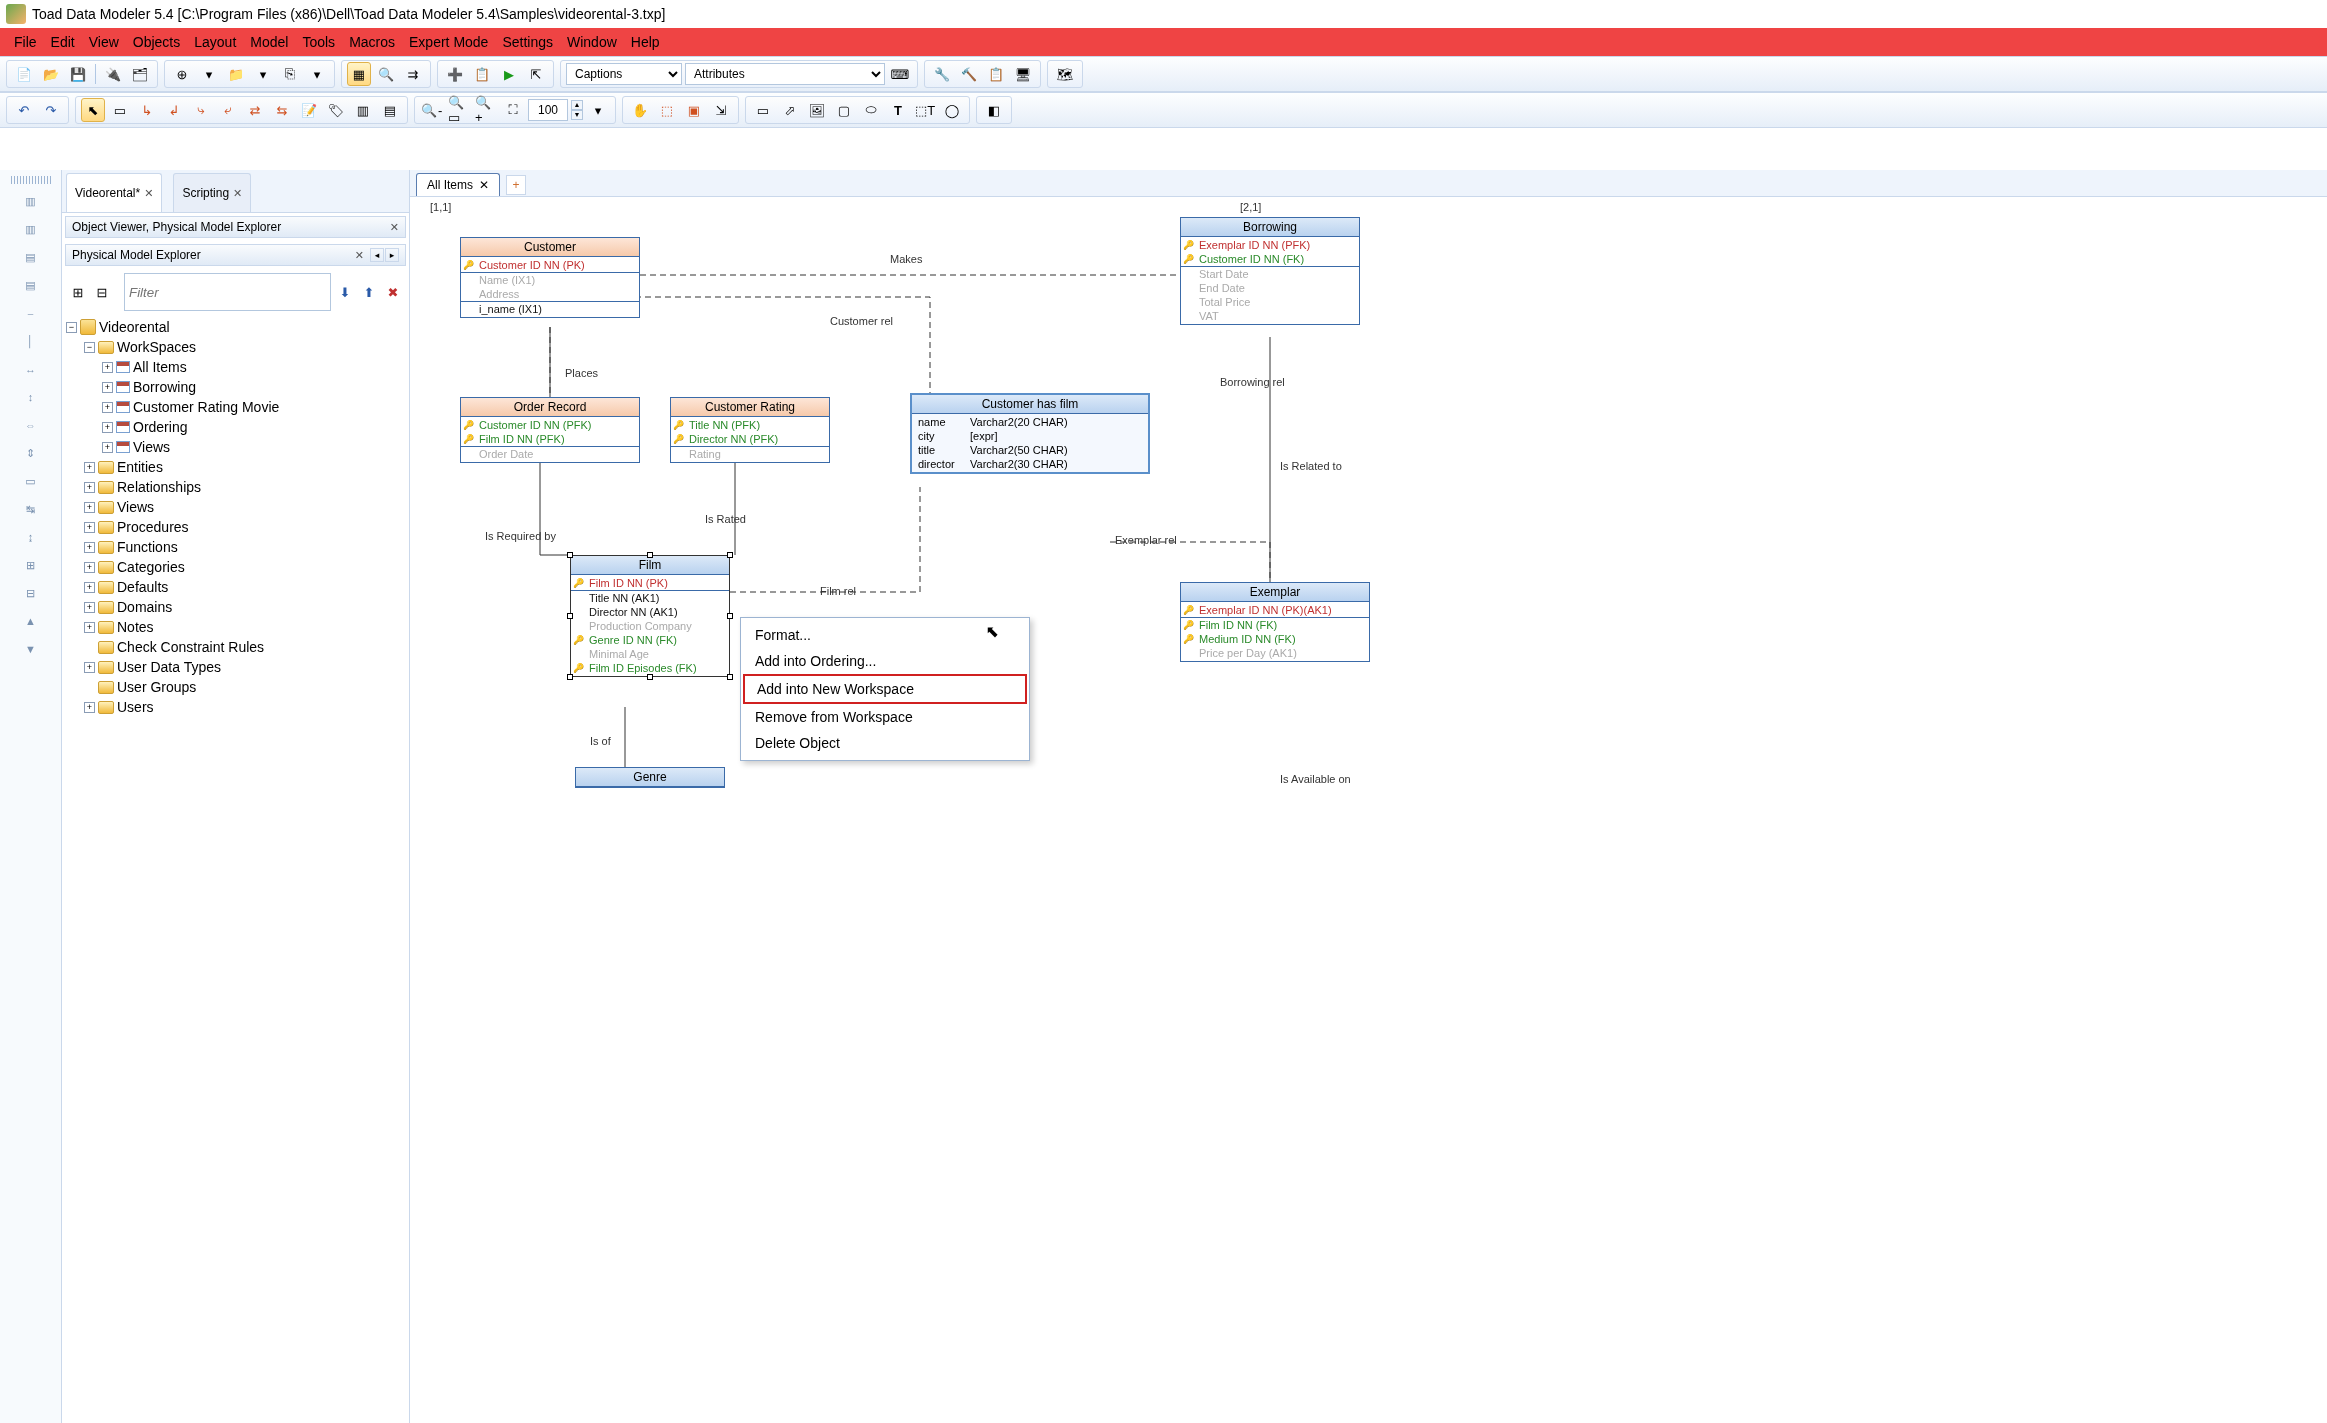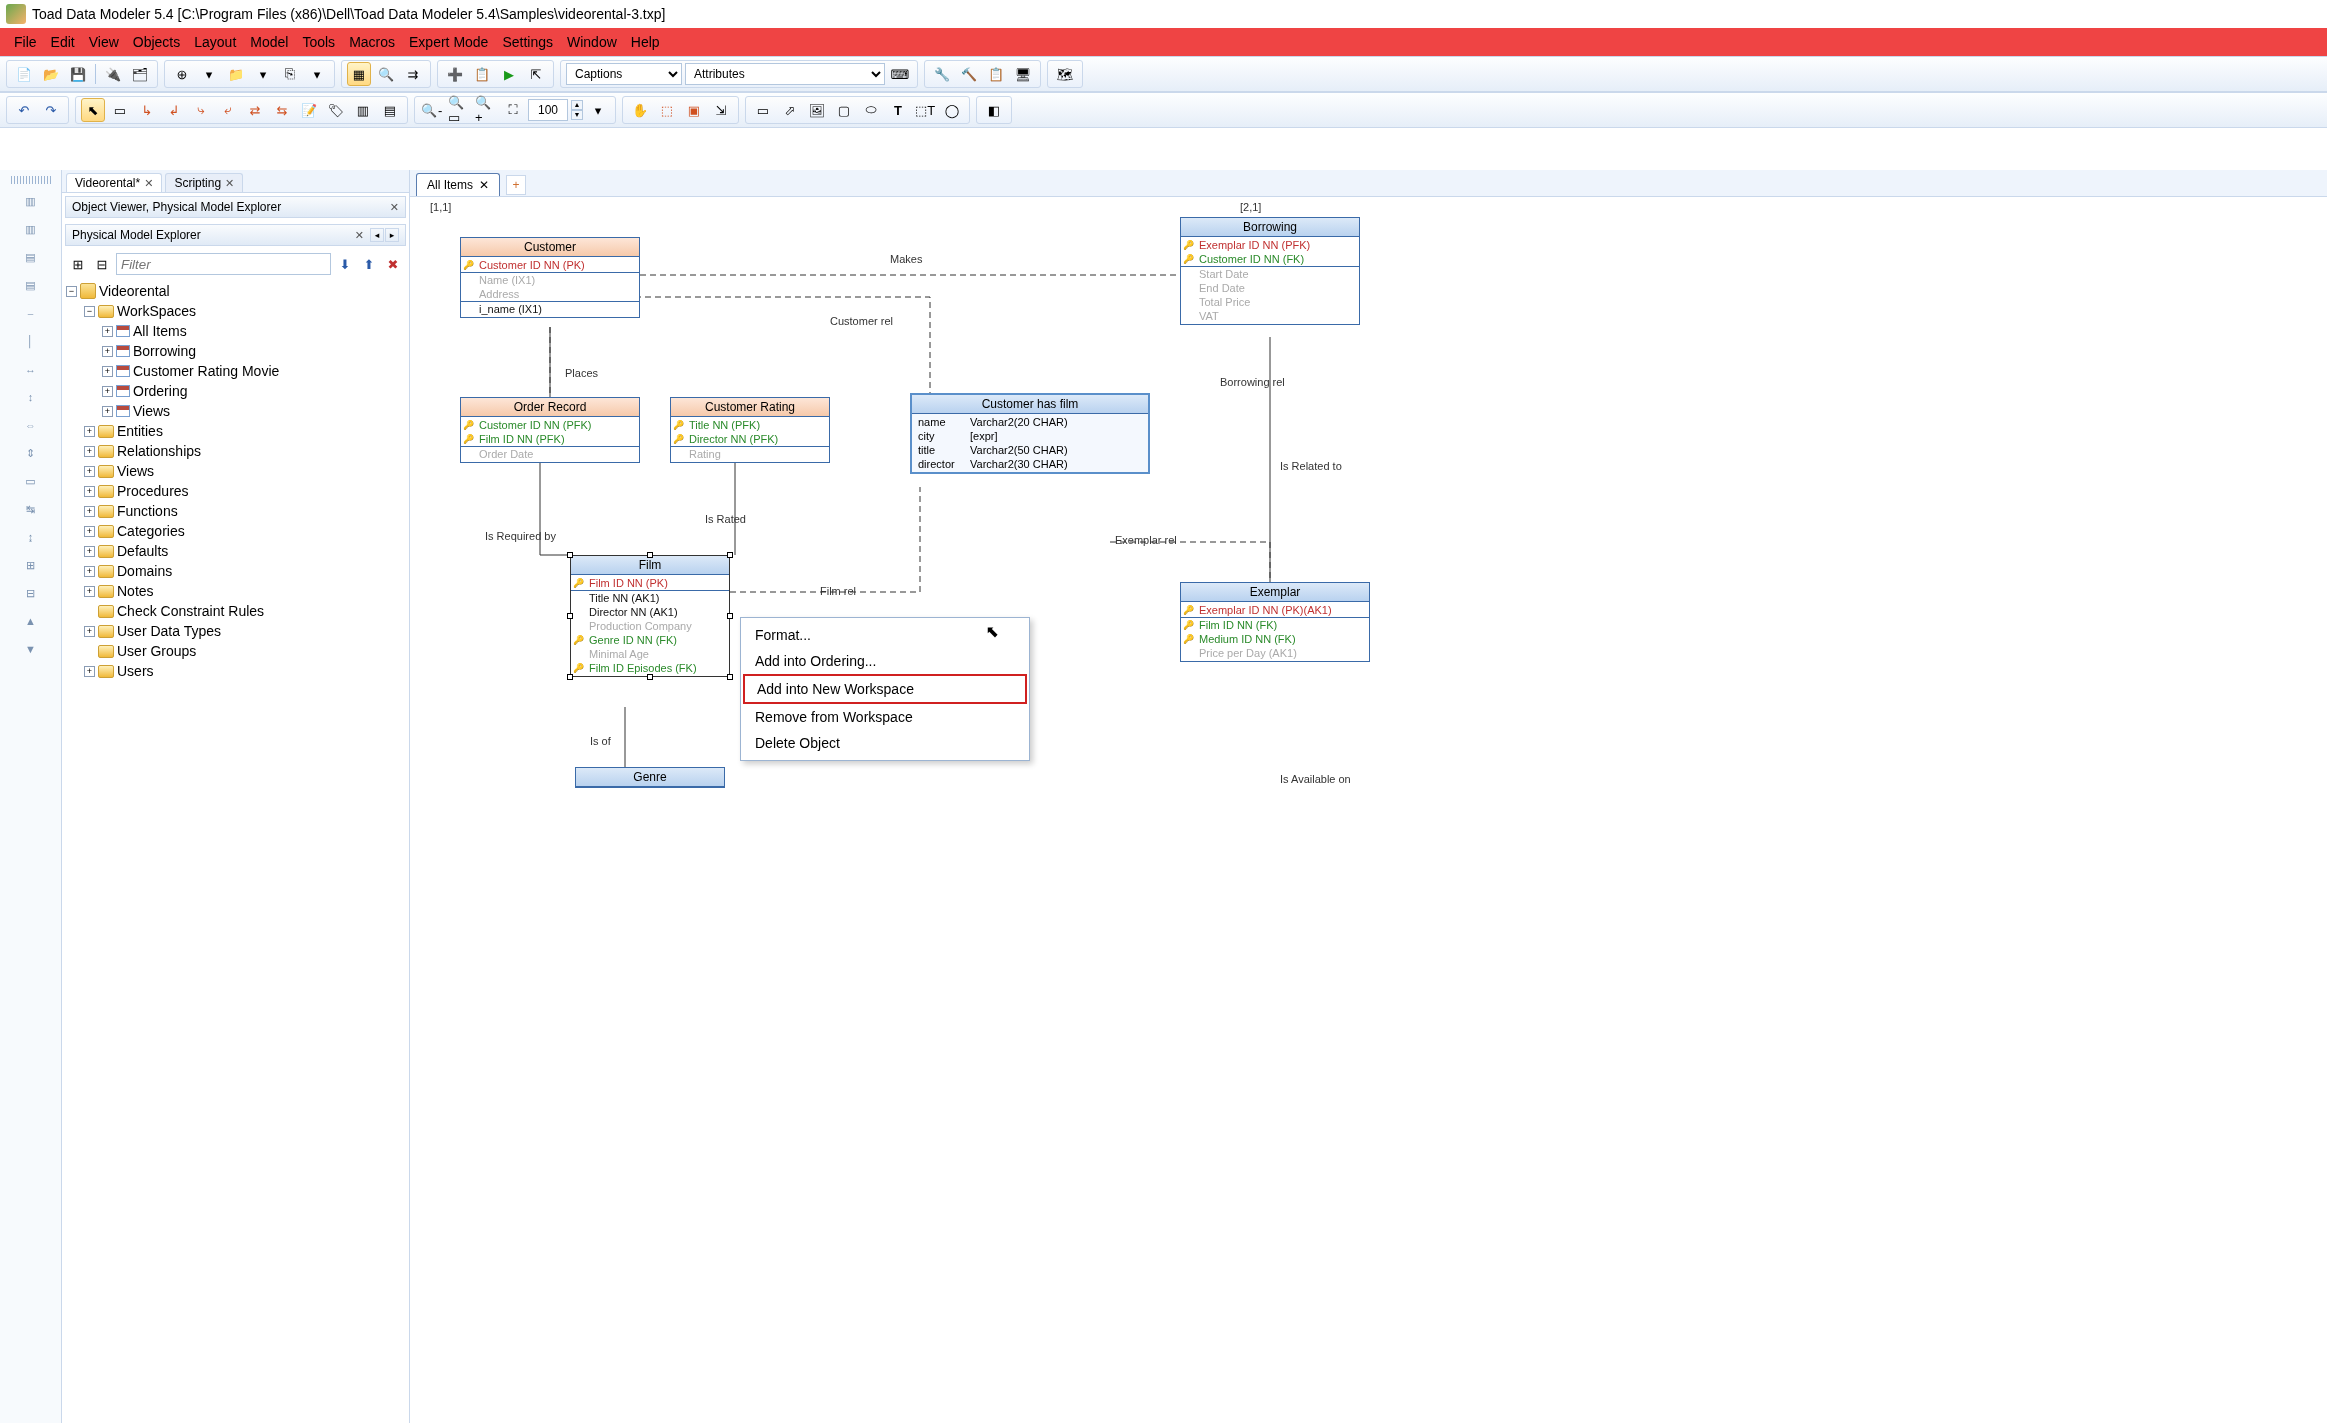--- a/index.html
+++ b/index.html
@@ -22,31 +22,31 @@
 .spin { display: flex; flex-direction: column; }
 .spin-btn { width: 12px; height: 10px; border: 1px solid #b3c7de; font-size: 7px; line-height: 7px; text-align: center; background: #f0f5fb; }
 
 .workspace { display: flex; position: absolute; top: 170px; bottom: 0; left: 0; right: 0; }
 .side-gutter { width: 62px; background: #f7fafd; border-right: 1px solid #cad8eb; display: flex; flex-direction: column; align-items: center; gap: 6px; padding-top: 6px; }
 .gutter-grip { width: 40px; height: 8px; background: repeating-linear-gradient(90deg, #9cb4d2 0 1px, transparent 1px 3px); }
 .gutter-btn { width: 22px; height: 22px; border: 1px solid transparent; display: flex; align-items: center; justify-content: center; font-size: 11px; color: #7a92b0; }
 
 .left-panel { width: 348px; background: #fff; border-right: 1px solid #cad8eb; display: flex; flex-direction: column; }
 .docs-tabs { display: flex; background: #eef4fc; border-bottom: 1px solid #cad8eb; padding: 3px 4px 0; }
-.doc-tab { padding: 2px 8px; border: 1px solid #cad8eb; border-bottom: none; background: #fff; margin-right: 3px; border-radius: 3px 3px 0 0; font-size: 12px; display: flex; align-items: center; gap: 4px; justify-content: space-between; }
+.doc-tab { padding: 12px 8px; border: 1px solid #cad8eb; border-bottom: none; background: #fff; margin-right: 11px; border-radius: 3px 3px 0 0; font-size: 12px; display: flex; align-items: center; gap: 4px; justify-content: space-between; }
 .doc-tab.inactive { background: #e8eef8; }
 .doc-tab .close { font-size: 11px; color: #555; }
 
 .panel-title { display: flex; align-items: center; justify-content: space-between; background: linear-gradient(#f9fbfd, #e0eaf6); border: 1px solid #cad8eb; margin: 3px; padding: 3px 6px; font-size: 12px; }
 .panel-title .close { font-size: 11px; color: #555; }
 .panel-title .nav-arrows { display: flex; gap: 1px; }
 .panel-title .nav-arrows span { border: 1px solid #cad8eb; width: 14px; height: 14px; font-size: 9px; display: flex; align-items: center; justify-content: center; }
 
 .tree-toolbar { display: flex; align-items: center; gap: 4px; padding: 4px 6px; }
-.tree-toolbar input { flex: 1; height: 22px; border: 1px solid #b3c7de; padding: 0 4px; font-style: italic; color: #be185d; }
+.tree-toolbar input { flex: 1; height: 38px; border: 1px solid #b3c7de; padding: 0 4px; font-style: italic; color: #be185d; margin-left: 8px; }
 .tree-toolbar .tbtn { width: 20px; height: 20px; display: flex; align-items: center; justify-content: center; font-size: 13px; }
 
 .tree { flex: 1; overflow: auto; padding: 2px 4px; }
 .tree-node { display: flex; align-items: center; gap: 3px; padding: 2px 0; white-space: nowrap; font-size: 14px; }
 .tree-node .toggle { width: 11px; height: 11px; border: 1px solid #8a9cb5; font-size: 9px; line-height: 9px; text-align: center; background: #fff; cursor: default; }
 .tree-node .folder { width: 16px; height: 13px; background: linear-gradient(#fff1bb, #f0b93a); border: 1px solid #cda035; border-radius: 2px; }
 .tree-node .ws-icon { width: 14px; height: 12px; border: 1px solid #7aa0d0; background: #fff; position: relative; }
 .tree-node .ws-icon::before { content: ""; position: absolute; top: 0; left: 0; right: 0; height: 4px; background: #b64b3e; }
 .tree-node .db-icon { width: 16px; height: 16px; background: linear-gradient(#fbe397, #f0b93a); border-radius: 2px; border: 1px solid #cda035; }
 .indent-1 { margin-left: 18px; }

